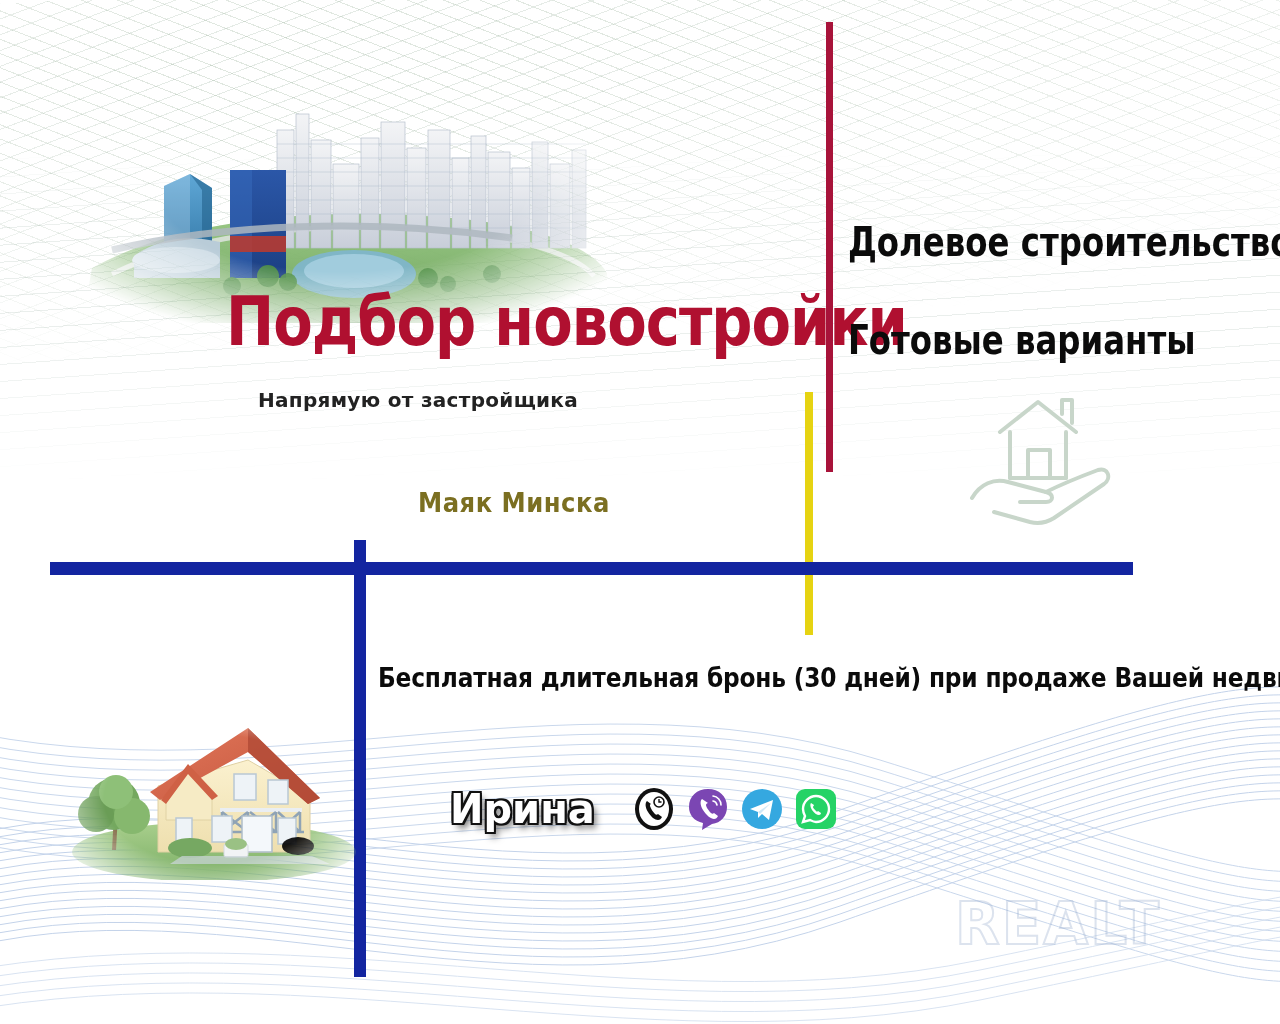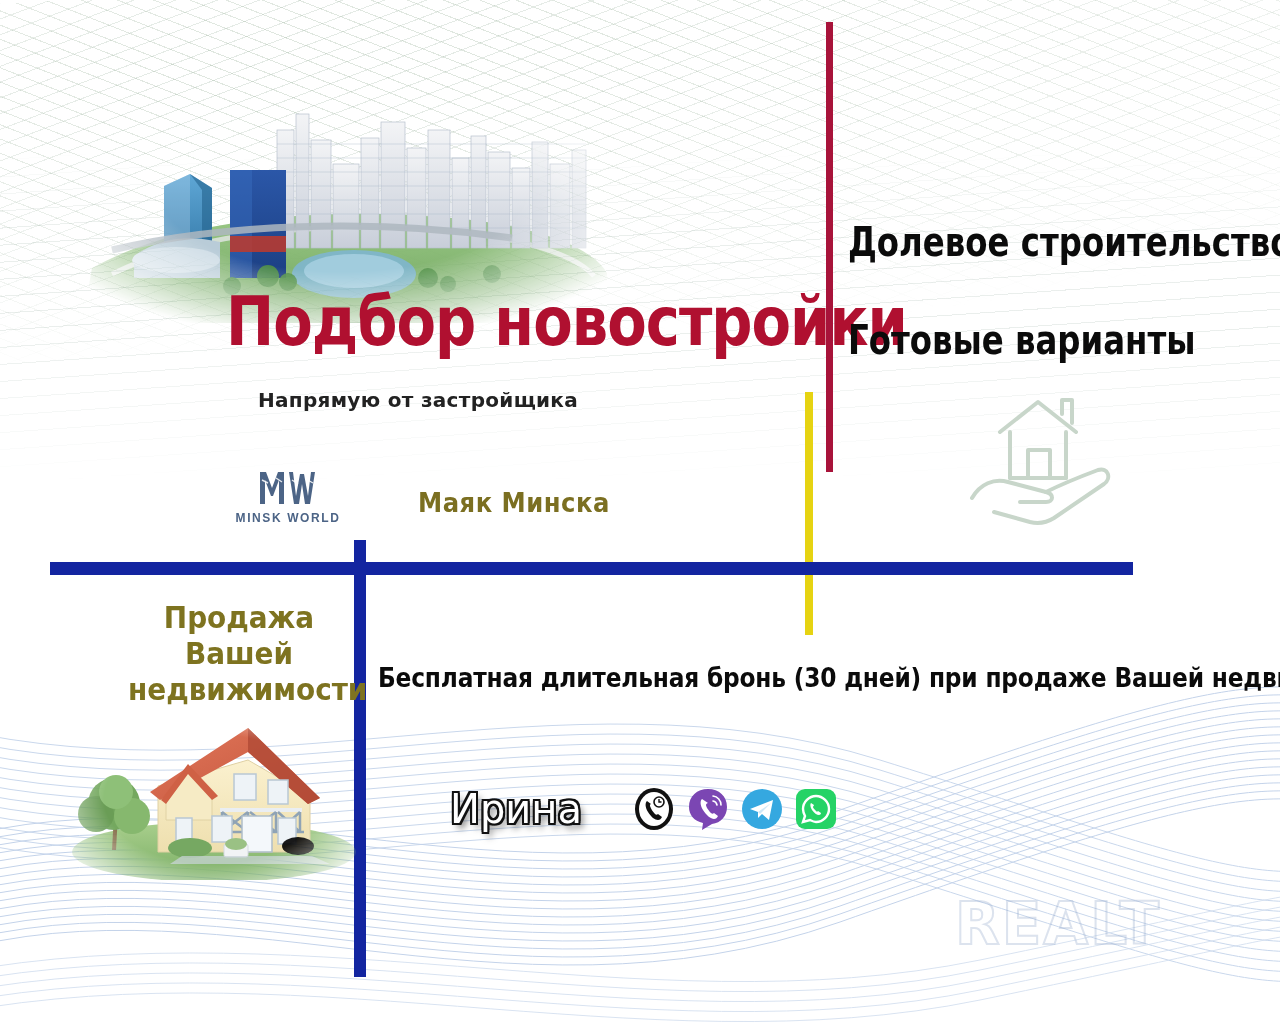--- a/index.html
+++ b/index.html
@@ -105,21 +105,21 @@
     position:absolute;left:378px;top:662px;
     font-family:"DejaVu Sans Condensed","Liberation Sans Narrow","Liberation Sans",sans-serif;
     font-weight:700;font-size:27px;color:#0b0b0b;letter-spacing:-.2px;
     transform:scaleX(.96);transform-origin:left center;white-space:nowrap;
   }
 
   
   #agent-name{
     position:absolute;left:450px;top:786px;
     font-family:"DejaVu Sans","Liberation Sans",sans-serif;
-    font-weight:400;font-size:40px;color:#ffffff;
+    font-weight:700;font-size:40px;color:#ffffff;
     text-shadow:
       -2px -2px 0 #111, 2px -2px 0 #111, -2px 2px 0 #111, 2px 2px 0 #111,
       0 -2px 0 #111, 0 2px 0 #111, -2px 0 0 #111, 2px 0 0 #111,
       4px 5px 7px rgba(0,0,0,.55);
     white-space:nowrap;
   }
   #contact-icons{position:absolute;left:632px;top:787px;display:flex;gap:10px;align-items:center;}
   .cicon{width:44px;height:44px;display:block;}
 
   
@@ -279,40 +279,24 @@
       <path d="M42 40 L80 10 L118 40"></path>
       <path d="M104 22 L104 8 L114 8 L114 31"></path>
       <path d="M52 40 L52 86 M108 40 L108 86"></path>
       <path d="M52 86 L108 86"></path>
       <rect x="70" y="58" width="22" height="28"></rect>
       <path d="M14 106 C 22 92, 36 86, 50 90 L 88 100 C 96 102, 96 110, 88 110 L 62 110"></path>
       <path d="M88 100 C 104 92, 124 84, 140 78 C 150 75, 154 86, 146 92 L 96 126 C 88 131, 80 132, 72 130 L 36 120"></path>
     </svg>
   </div>
 
-  <div id="logo-minskworld">
-    <svg class="mark" width="64" height="42" viewBox="0 0 64 42">
-      <g fill="#4c6486">
-        <path d="M4 38 L4 6 L10 6 L16 22 L22 6 L28 6 L28 38 L23 38 L23 14 L17 30 L15 30 L9 14 L9 38 Z"></path>
-        <path d="M33 6 L37 6 L40 30 L44 8 L48 8 L52 30 L55 6 L59 6 L54 38 L49 38 L46 18 L43 38 L38 38 Z"></path>
-      </g>
-      <g stroke="#ffffff" stroke-width="1.4" opacity=".85">
-        <path d="M6 14 L12 17 M20 12 L26 16 M36 14 L42 18 M50 13 L57 17"></path>
-      </g>
-    </svg>
-    <div class="wordmark">MINSK WORLD</div>
-  </div>
 
   <div id="logo-mayak">Маяк Минска</div>
 
 
-  <div id="sell-title">
-    <span>Продажа Вашей</span><br>
-    <span>недвижимости</span>
-  </div>
 
   <div id="cottage-photo">
     <svg width="300" height="180" viewBox="0 0 300 180">
       <defs>
         <linearGradient id="lawn" x1="0" y1="0" x2="0" y2="1">
           <stop offset="0%" stop-color="#a9cf8d"></stop>
             <stop offset="100%" stop-color="#79ad63"></stop>
         </linearGradient>
         <linearGradient id="wall" x1="0" y1="0" x2="0" y2="1">
           <stop offset="0%" stop-color="#fbf1cf"></stop>

